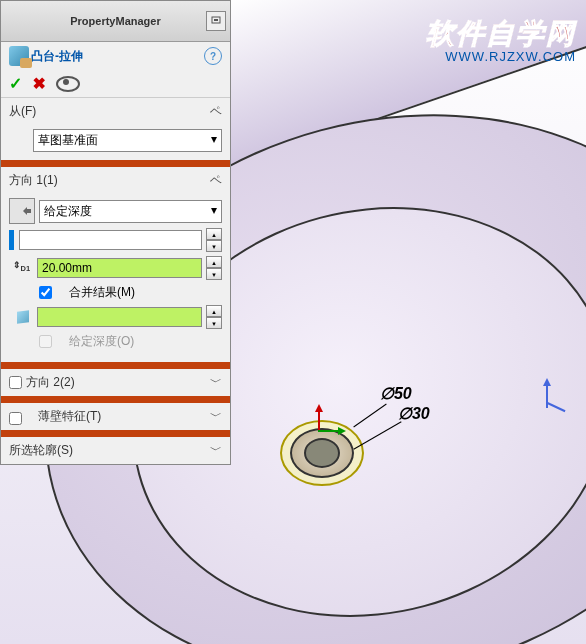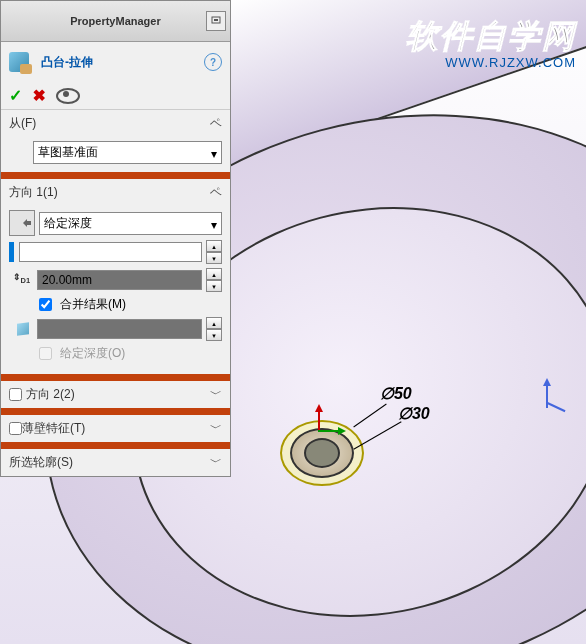--- a/index.html
+++ b/index.html
@@ -1,49 +1,49 @@
 <!DOCTYPE html>
 <html><head>
 <meta charset="utf-8">
 <style>
 body{margin:0;font-family:"Microsoft YaHei",Arial,sans-serif;font-size:12px;background:linear-gradient(180deg,#fff 0%,#e6e0f0 100%);width:586px;height:644px;overflow:hidden;position:relative}
 .panel{width:229px;background:#f0f0f0;border:1px solid #888;position:relative;z-index:10}
 .panel-header{background:linear-gradient(#e8e8e8,#d0d0d0);border-bottom:1px solid #999;padding:14px 6px;display:flex;align-items:center;justify-content:center;position:relative}
 .panel-header-title{font-weight:bold;font-size:11px;color:#333}
 .panel-header-btn{position:absolute;right:4px;width:18px;height:18px;border:1px solid #888;background:#eee;display:flex;align-items:center;justify-content:center}
-.feature-row{padding:10px 8px;display:flex;align-items:center;gap:12px;position:relative}
+.feature-row{padding:4px 8px;display:flex;align-items:center;gap:2px;position:relative}
 .feature-icon{width:20px;height:20px;background:linear-gradient(135deg,#7fc8e8,#3a8bb0);border-radius:3px;position:relative}
 .feature-icon::after{content:"";position:absolute;right:-3px;bottom:-2px;width:12px;height:10px;background:#d8a860;border-radius:2px}
 .feature-title{font-weight:bold;color:#0055aa;font-size:12px}
 .help-icon{position:absolute;right:8px;width:16px;height:16px;border:1px solid #4a90d0;border-radius:50%;color:#4a90d0;display:flex;align-items:center;justify-content:center;font-size:10px;font-weight:bold}
 .action-row{padding:4px 8px;display:flex;align-items:center;gap:10px;border-bottom:1px solid #ccc}
 .check-icon{color:#0a0;font-size:16px;font-weight:bold}
 .x-icon{color:#c00;font-size:16px;font-weight:bold}
 .eye-icon{width:20px;height:12px;border:2px solid #555;border-radius:60% 60% 60% 60%;position:relative}
 .eye-icon::after{content:"";position:absolute;left:5px;top:1px;width:6px;height:6px;background:#555;border-radius:50%}
 .section{border-bottom:7px solid #c2410c}
 .section-header{padding:5px 8px;display:flex;align-items:center;justify-content:space-between;cursor:pointer}
 .section-header.with-check{padding:5px 8px}
 .section-title{font-size:12px;color:#333}
 .chevron{font-size:12px;color:#555}
 .section-body{padding:4px 8px 8px 8px}
-.dropdown{width:100%;border:1px solid #888;background:#fff;padding:2px 4px;font-size:12px;display:flex;align-items:flex-end;justify-content:space-between;box-sizing:border-box}
+.dropdown{width:100%;border:1px solid #888;background:#fff;padding:2px 4px;font-size:12px;display:flex;align-items:flex-start;justify-content:space-between;box-sizing:border-box}
 .dropdown-indent{margin-left:24px;width:calc(100% - 24px)}
 .row{display:flex;align-items:center;gap:4px;margin-bottom:4px}
 .icon-btn{width:24px;height:24px;border:1px solid #888;background:linear-gradient(#f8f8f8,#d8d8d8);display:flex;align-items:center;justify-content:flex-end;flex-shrink:0}
 .icon-btn.flat{background:#e4e4e4}
 .spinner{display:flex;flex-direction:column;width:16px;flex-shrink:0}
 .spinner-btn{height:10px;border:1px solid #888;background:linear-gradient(#fff,#ddd);font-size:7px;display:flex;align-items:center;justify-content:center;line-height:1}
-.text-input{flex:1;border:1px solid #888;background:#737373;padding:2px 4px;font-size:12px;min-width:0}
+.text-input{flex:1;border:1px solid #888;background:#bef264;padding:2px 4px;font-size:12px;min-width:0}
 .text-input.empty{background:#fff}
 .blue-bar{width:5px;height:20px;background:#0078d7;margin-right:1px;flex-shrink:0}
-.checkbox-row{display:flex;align-items:center;gap:8px;margin:4px 0 4px 30px}
+.checkbox-row{display:flex;align-items:center;gap:17px;margin:4px 0 4px 30px}
 input[type=checkbox]{width:13px;height:13px;margin:0}
 .watermark{position:absolute;right:10px;top:15px;z-index:5;text-align:right}
-.wm-main{font-size:32px;font-weight:bold;color:#737373;letter-spacing:2px;font-style:italic;-webkit-text-stroke:1px #fff}
+.wm-main{font-size:28px;font-weight:bold;color:#b91c1c;letter-spacing:2px;font-style:italic;-webkit-text-stroke:1px #fff}
 .wm-sub{font-size:13px;color:#0055aa;letter-spacing:1px;margin-top:-4px;font-family:Arial}
 .viewport{position:absolute;left:0;top:0;width:586px;height:644px;z-index:1}
 .tube-outer{position:absolute;left:40px;top:120px;width:700px;height:550px;border:2px solid #333;border-radius:50%;background:radial-gradient(ellipse at 40% 35%,#e8dff0,#c8bdd8);transform:rotate(-15deg)}
 .tube-inner{position:absolute;left:130px;top:210px;width:480px;height:400px;border:2px solid #333;border-radius:50%;background:radial-gradient(ellipse at 45% 40%,#f5f0fa,#ddd4e8);transform:rotate(-15deg)}
 .tube-edge{position:absolute;left:-60px;top:-20px;width:720px;height:160px;border-bottom:2px solid #333;transform:rotate(-19deg);background:linear-gradient(180deg,#fff,#d0c5e0)}
 .boss{position:absolute;left:280px;top:420px;width:90px;height:70px}
 .boss-ring{position:absolute;width:80px;height:62px;border:2px solid #aa9900;border-radius:50%;background:rgba(255,255,100,0.3)}
 .boss-cyl{position:absolute;left:10px;top:8px;width:60px;height:46px;border:2px solid #333;border-radius:50%;background:radial-gradient(ellipse,#e8e0d0,#b8a888)}
 .boss-hole{position:absolute;left:24px;top:18px;width:32px;height:26px;border:2px solid #333;border-radius:50%;background:#888878}
 .dim-text{position:absolute;font-weight:bold;font-style:italic;font-size:16px;color:#000}
@@ -189,21 +189,21 @@
       <span style="display:flex;align-items:center;gap:4px">
         <input type="checkbox" style="">
         <span class="section-title">方向 2(2)</span>
       </span>
       <span class="chevron">﹀</span>
     </div>
   </div>
 
   <div class="section">
     <div class="section-header with-check">
-      <span style="display:flex;align-items:center;gap:0">
+      <span style="display:flex;align-items:flex-end;gap:16px">
         <input type="checkbox" style="">
         <span class="section-title">薄壁特征(T)</span>
       </span>
       <span class="chevron">﹀</span>
     </div>
   </div>
 
   <div class="section" style="border-bottom:none">
     <div class="section-header">
       <span class="section-title">所选轮廓(S)</span>

